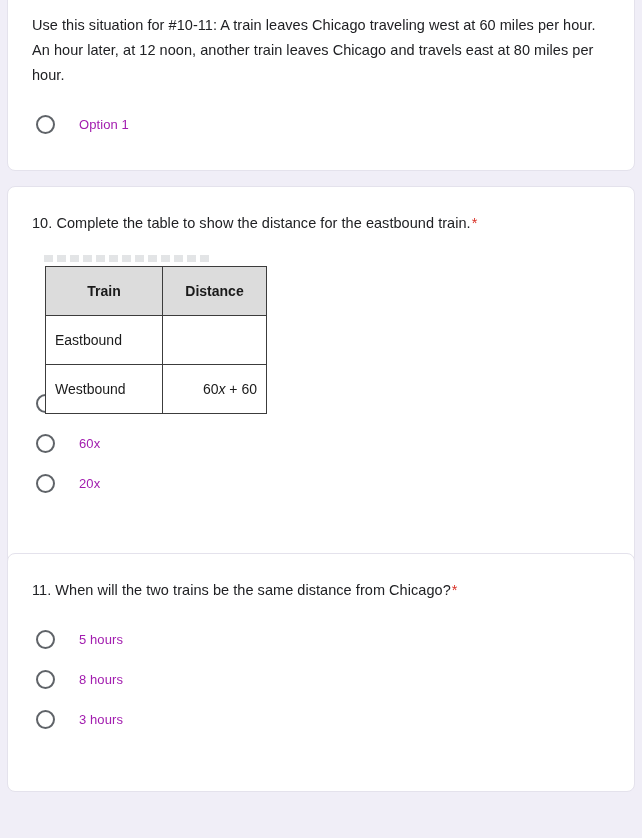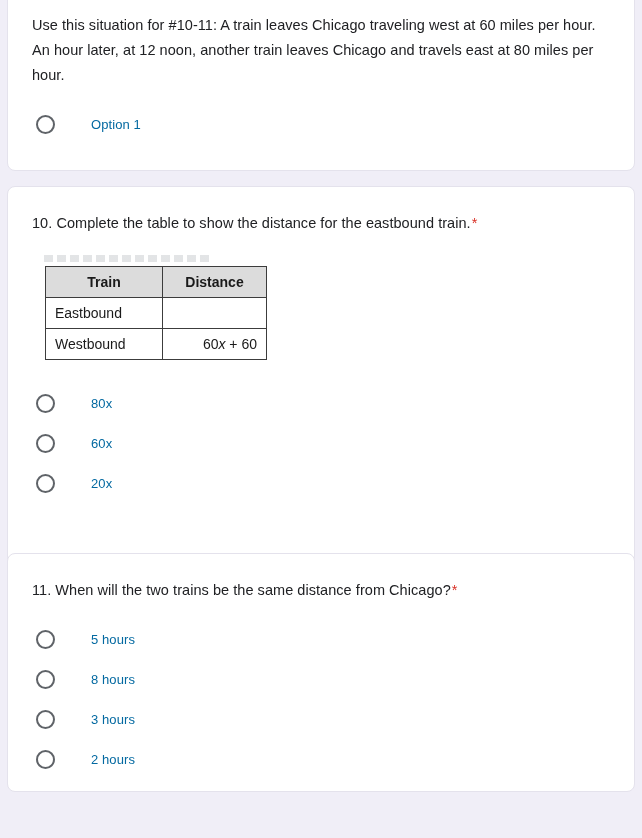--- a/index.html
+++ b/index.html
@@ -72,22 +72,22 @@
     height: 19px;
     min-width: 19px;
     border: 2px solid #5f6368;
     border-radius: 50%;
     background: transparent;
     margin-left: 4px;
   }
 
   .option-label {
     font-size: 13px;
-    color: #0369a1;
-    margin-left: 36px;
+    color: #a21caf;
+    margin-left: 24px;
     letter-spacing: 0.1px;
   }
 
   
   .table-image-block {
     position: relative;
     margin-top: 19px;
     width: 280px;
     height: 112px;
   }
@@ -112,21 +112,21 @@
     border-collapse: collapse;
     background: #ffffff;
   }
 
   table.data-table th,
   table.data-table td {
     border: 1.5px solid #3c3c3c;
     height: 30px;
     font-size: 14px;
     color: #1a1a1a;
-    padding: 7px 9px;
+    padding: 16px 9px;
     font-family: "Liberation Sans", "DejaVu Sans", sans-serif;
   }
 
   table.data-table th {
     background: #dcdcdc;
     font-weight: bold;
     text-align: center;
   }
 
   table.data-table td {
@@ -215,21 +215,17 @@
           <span class="option-label">5 hours</span>
         </div>
         <div class="option-row">
           <span class="radio-circle"></span>
           <span class="option-label">8 hours</span>
         </div>
         <div class="option-row">
           <span class="radio-circle"></span>
           <span class="option-label">3 hours</span>
         </div>
-        <div class="option-row">
-          <span class="radio-circle"></span>
-          <span class="option-label">2 hours</span>
-        </div>
       </div>
     </div>
   </section>
 
 </div>
 
 </body></html>

